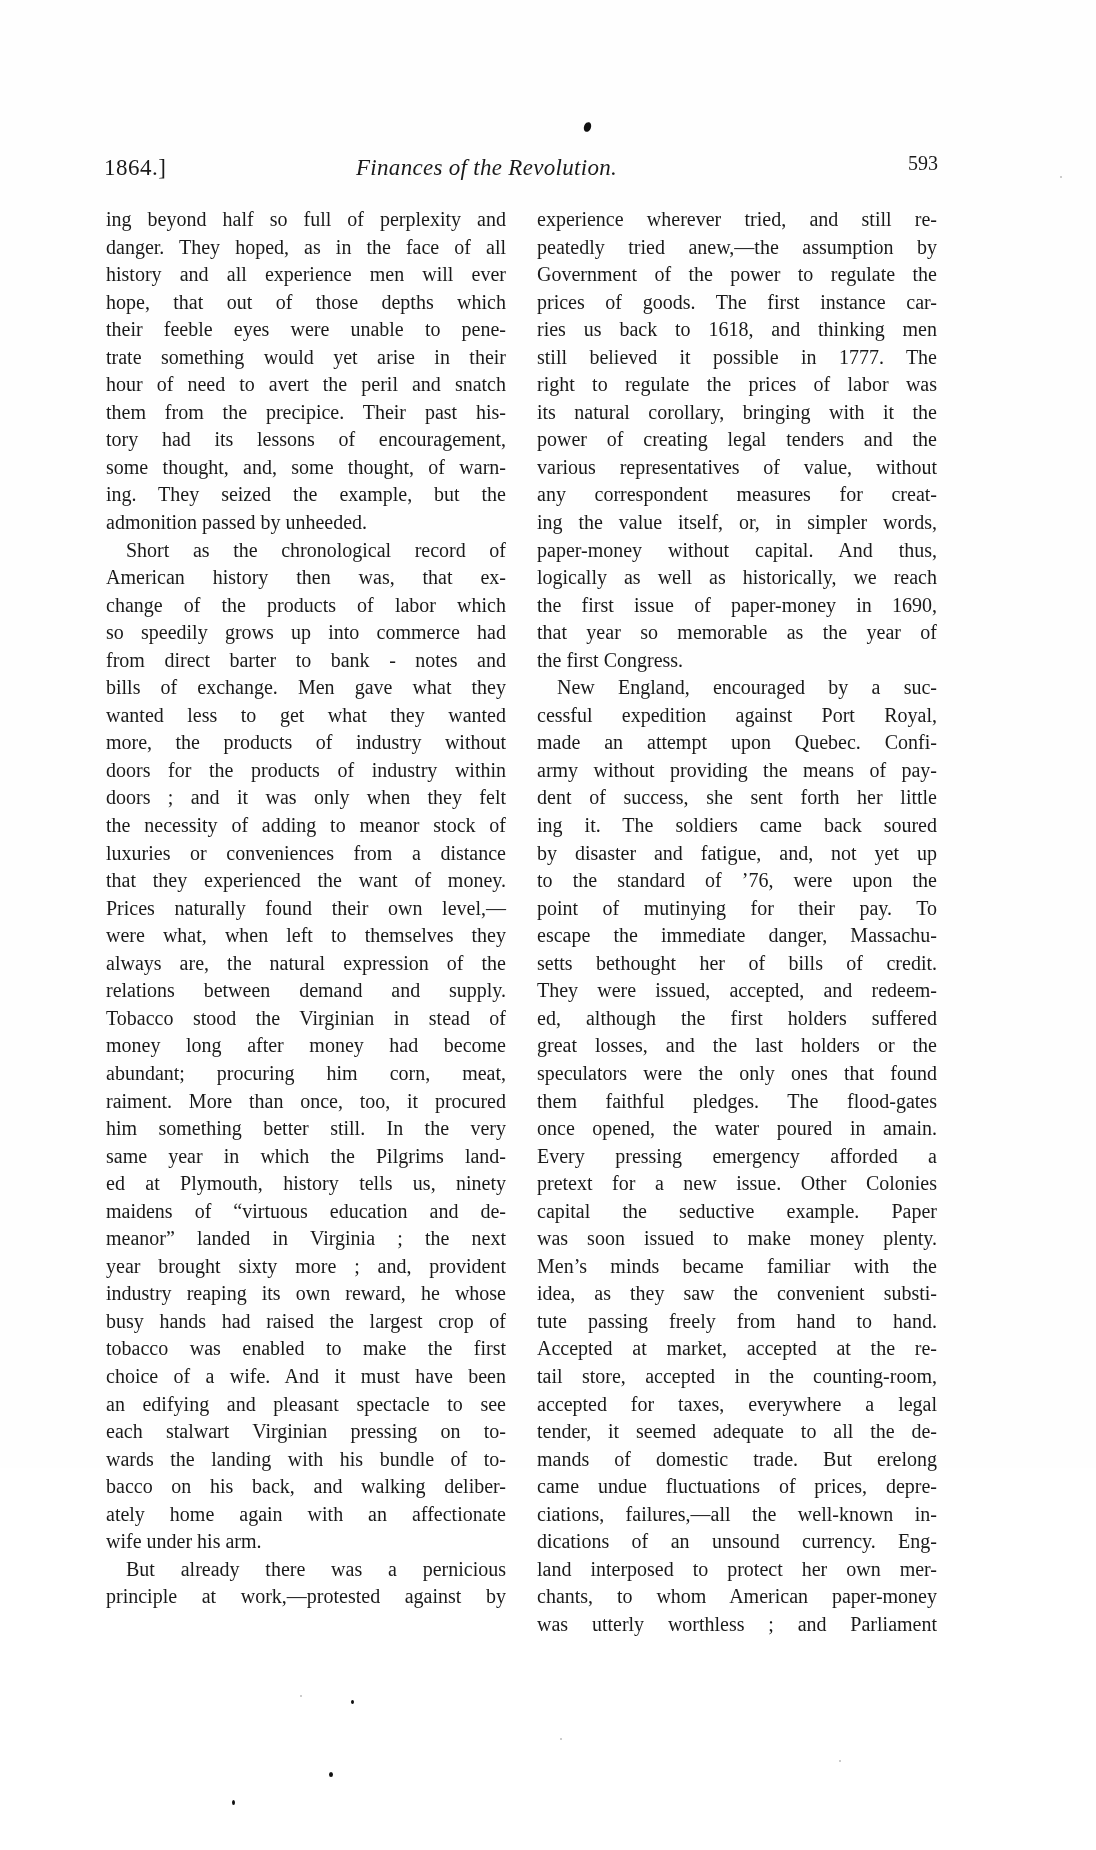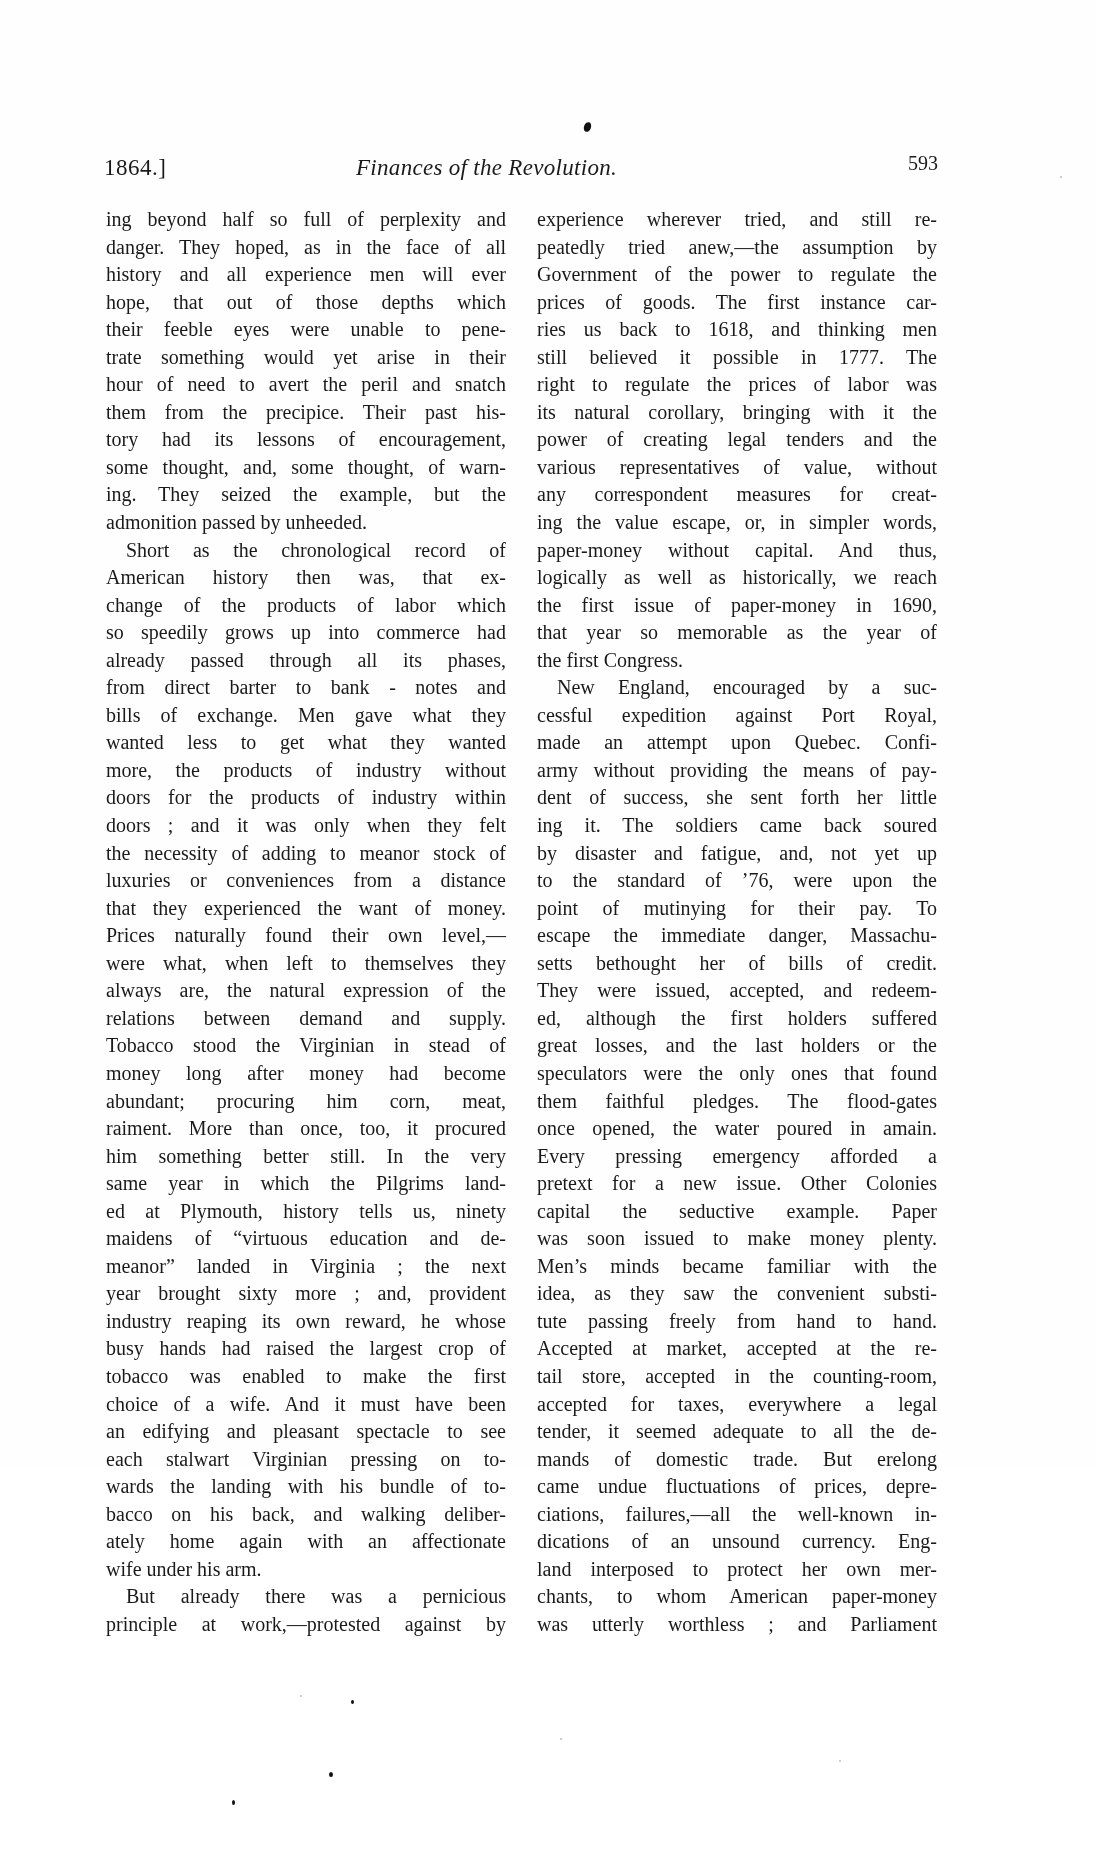--- a/index.html
+++ b/index.html
@@ -113,21 +113,20 @@
       <span class="line">hour of need to avert the peril and snatch</span>
       <span class="line">them from the precipice.   Their past his-</span>
       <span class="line">tory had its lessons of encouragement,</span>
       <span class="line">some thought, and, some thought, of warn-</span>
       <span class="line">ing.  They seized the example, but the</span>
       <span class="line last">admonition passed by unheeded.</span>
       <span class="line indent">Short as the chronological record of</span>
       <span class="line">American history then was, that ex-</span>
       <span class="line">change of the products of labor which</span>
       <span class="line">so speedily grows up into commerce had</span>
-      <span class="line">already passed through all its phases,</span>
       <span class="line">from direct barter to bank - notes and</span>
       <span class="line">bills of exchange.   Men gave what they</span>
       <span class="line">wanted less to get what they wanted</span>
       <span class="line">more, the products of industry without</span>
       <span class="line">doors for the products of industry within</span>
       <span class="line">doors ;  and it was only when they felt</span>
       <span class="line">the necessity of adding to meanor stock of</span>
       <span class="line">luxuries or conveniences from a distance</span>
       <span class="line">that they experienced the want of money.</span>
       <span class="line">Prices naturally found their own level,—</span>
@@ -162,21 +161,21 @@
       <span class="line">peatedly tried anew,—the assumption by</span>
       <span class="line">Government of the power to regulate the</span>
       <span class="line">prices of goods.   The first instance car-</span>
       <span class="line">ries us back to 1618, and thinking men</span>
       <span class="line">still believed it possible in 1777.   The</span>
       <span class="line">right to regulate the prices of labor was</span>
       <span class="line">its natural corollary, bringing with it the</span>
       <span class="line">power of creating legal tenders and the</span>
       <span class="line">various representatives of value, without</span>
       <span class="line">any correspondent measures for creat-</span>
-      <span class="line">ing the value escape, or, in simpler words,</span>
+      <span class="line">ing the value itself, or, in simpler words,</span>
       <span class="line">paper-money without capital.   And thus,</span>
       <span class="line">logically as well as historically, we reach</span>
       <span class="line">the first issue of paper-money in 1690,</span>
       <span class="line">that year so memorable as the year of</span>
       <span class="line last">the first Congress.</span>
       <span class="line indent">New England, encouraged by a suc-</span>
       <span class="line">cessful expedition against Port Royal,</span>
       <span class="line">made an attempt upon Quebec.   Confi-</span>
       <span class="line">army without providing the means of pay-</span>
       <span class="line">dent of success, she sent forth her little</span>

